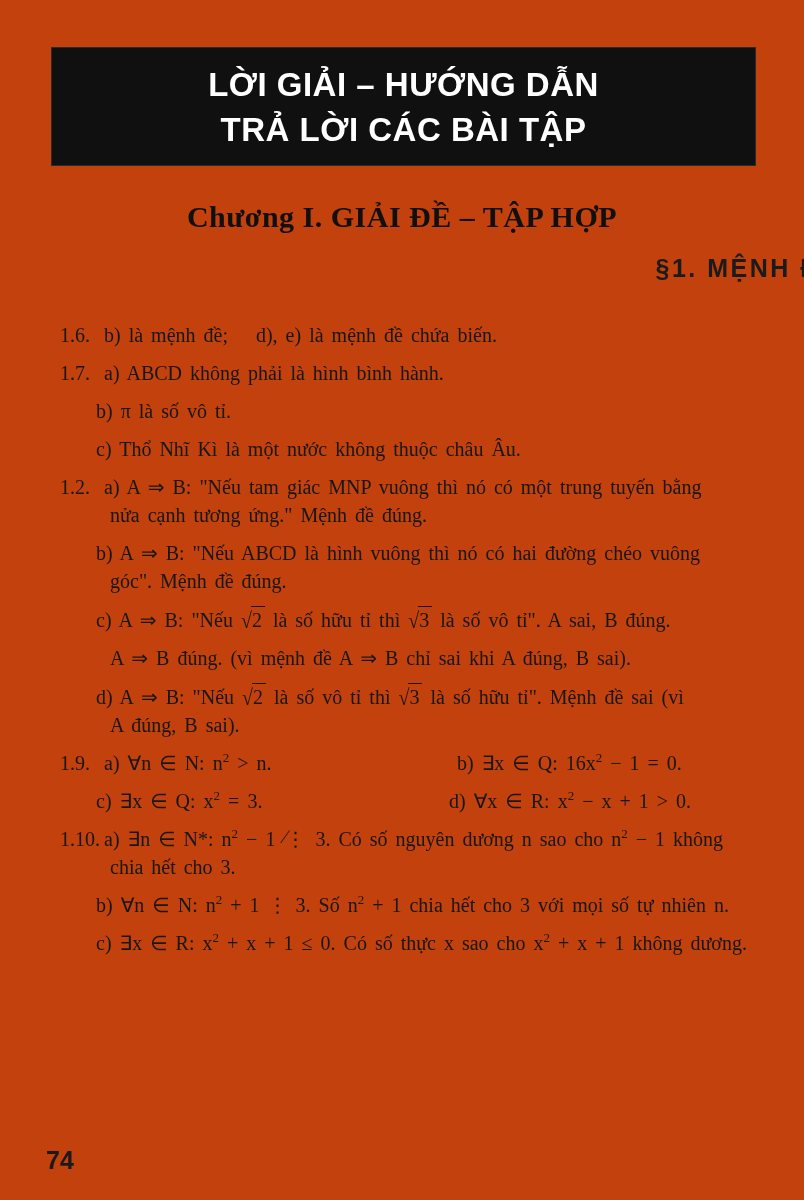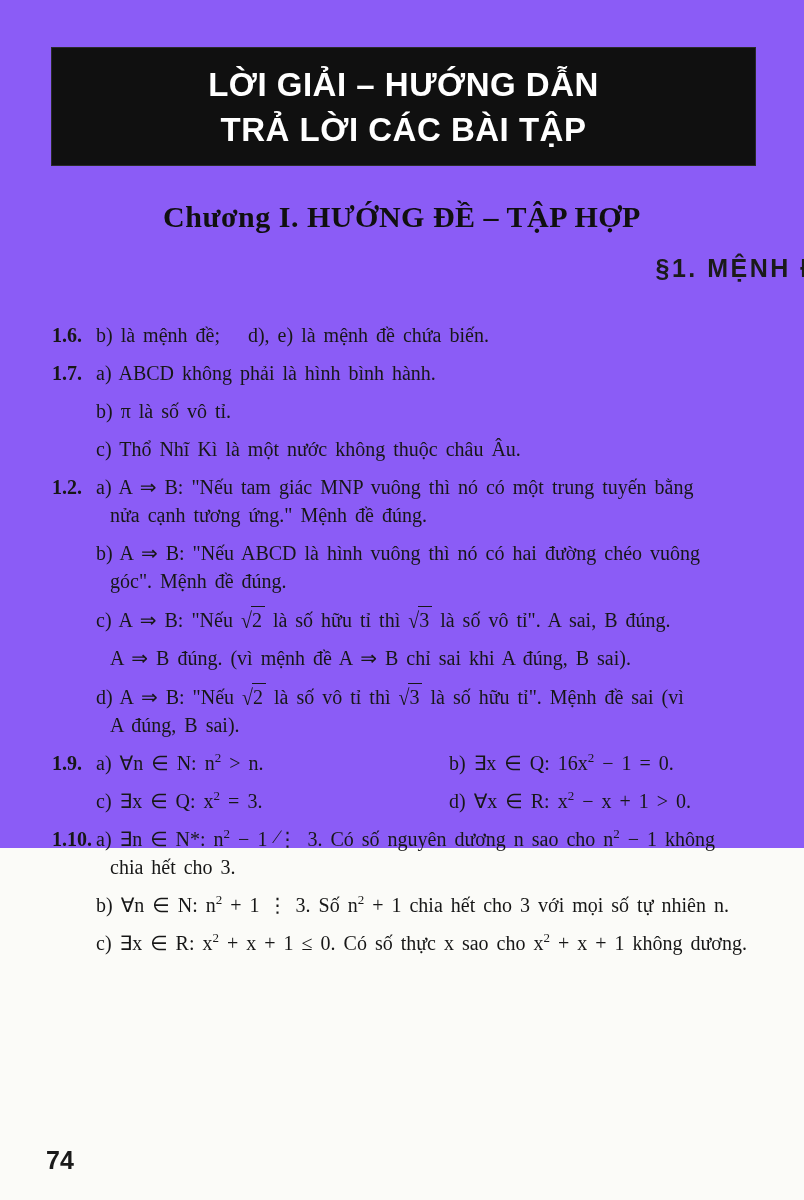--- a/index.html
+++ b/index.html
@@ -2,21 +2,21 @@
 <html><head>
 <meta charset="utf-8">
 <style>
   html,body{margin:0;padding:0;}
   body{
     width:804px;height:1200px;overflow:hidden;
     background:#fbfbf8;
     font-family:"Liberation Serif",serif;
     color:#171717;
   }
-  .page{position:relative;width:804px;height:848px;background:#8b5cf6;}
+  .page{position:relative;width:804px;height:1200px;background:#c2410c;}
 
   
   .banner{
     position:absolute;left:51px;top:47px;width:705px;height:119px;
     background:#101010;color:#ffffff;
     display:flex;flex-direction:column;align-items:center;justify-content:center;
     font-family:"Liberation Sans",sans-serif;font-weight:bold;
     font-size:33px;line-height:45px;letter-spacing:0.5px;
     box-shadow:0 0 0 1px #2a2a2a inset;
   }
@@ -33,21 +33,21 @@
   }
 
   .content{
     position:absolute;left:52px;top:322px;width:710px;
     font-size:20px;line-height:26px;word-spacing:3px;
   }
   .row{margin:0 0 12px 0;white-space:nowrap;}
   .row.tight{margin-bottom:2px;}
   .row.ind1{padding-left:44px;}
   .row.ind2{padding-left:58px;}
-  .num{display:inline-block;min-width:44px;font-weight:bold;}
+  .num{display:inline-block;min-width:44px;font-weight:normal;margin-left:8px;}
   .col{display:inline-block;vertical-align:top;}
   .c1{width:353px;}
 
   sup{font-size:13px;line-height:0;vertical-align:super;}
 
   .sqrt{white-space:nowrap;display:inline-block;}
   .sqrt .rs{display:inline-block;transform:scaleY(1.12);}
   .sqrt .rad{display:inline-block;border-top:1.8px solid #171717;padding:0 3px 0 1px;margin-left:-1px;}
 
   .ndiv{position:relative;display:inline-block;margin:0 2px;}
@@ -64,21 +64,21 @@
 </head>
 <body>
 
 <div class="page">
 
   <div class="banner">
     <div>LỜI GIẢI – HƯỚNG DẪN</div>
     <div>TRẢ LỜI CÁC BÀI TẬP</div>
   </div>
 
-  <div class="chapter">Chương I. HƯỚNG ĐỀ – TẬP HỢP</div>
+  <div class="chapter">Chương I. GIẢI ĐỀ – TẬP HỢP</div>
 
   <div class="section">§1. MỆNH ĐỀ</div>
 
   <div class="content">
       <div class="row"><span class="num">1.6.</span><span class="line">b) là mệnh đề;  d), e) là mệnh đề chứa biến.</span></div>
       <div class="row"><span class="num">1.7.</span><span class="line">a) ABCD không phải là hình bình hành.</span></div>
       <div class="row ind1"><span class="line">b) π là số vô tỉ.</span></div>
       <div class="row ind1"><span class="line">c) Thổ Nhĩ Kì là một nước không thuộc châu Âu.</span></div>
       <div class="row tight"><span class="num">1.2.</span><span class="line">a) A ⇒ B: "Nếu tam giác MNP vuông thì nó có một trung tuyến bằng</span></div>
       <div class="row ind2"><span class="line">nửa cạnh tương ứng." Mệnh đề đúng.</span></div>

